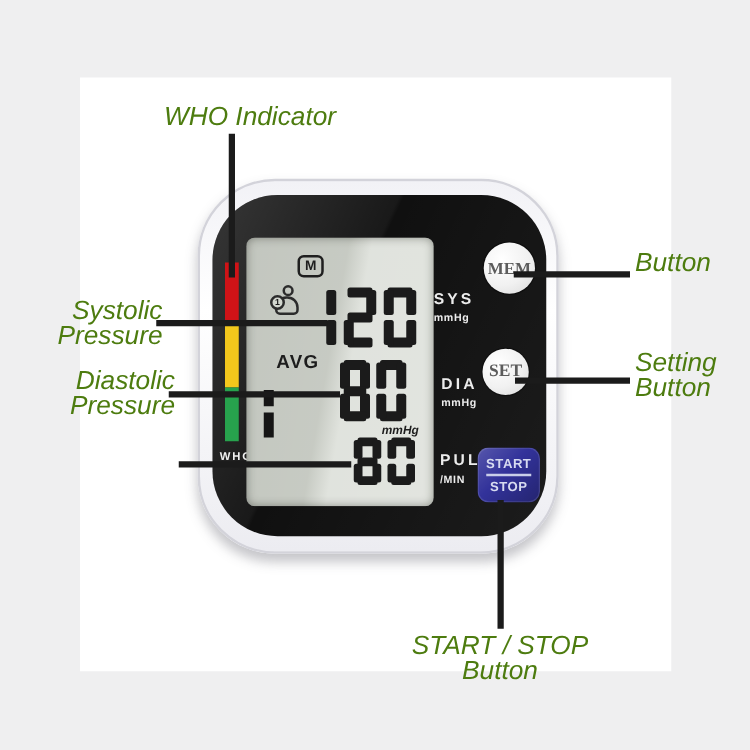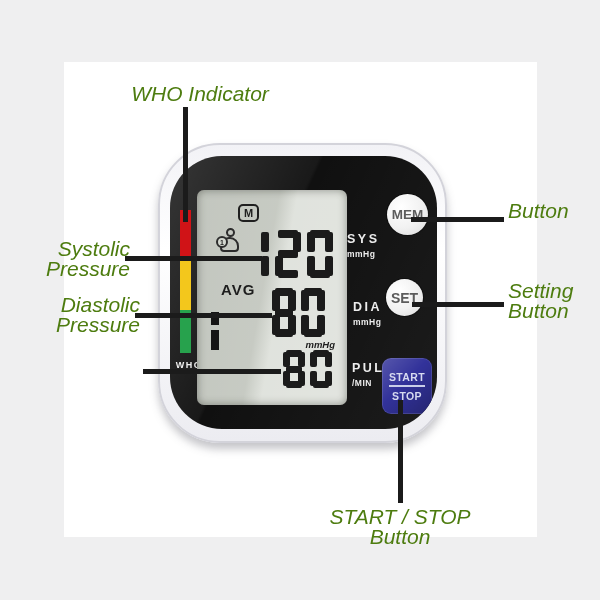--- a/index.html
+++ b/index.html
@@ -63,24 +63,24 @@
   .sg-d{left:3px;right:3px;bottom:0;height:var(--t);}
   .sg-f{left:0;top:2px;width:var(--t);height:calc(50% - 4px);}
   .sg-b{right:0;top:2px;width:var(--t);height:calc(50% - 4px);}
   .sg-e{left:0;bottom:2px;width:var(--t);height:calc(50% - 4px);}
   .sg-c{right:0;bottom:2px;width:var(--t);height:calc(50% - 4px);}
 
   
   .btn-round{position:absolute;border-radius:50%;
              background:radial-gradient(circle at 35% 32%,#ffffff 0%,#f1f1f1 55%,#d9d9d9 100%);
              display:flex;align-items:center;justify-content:center;color:#5c5c5c;font-weight:bold;
-             box-shadow:0 0 0 1px rgba(0,0,0,0.35);border:none;cursor:pointer;}
+             box-shadow:0 0 0 1px rgba(0,0,0,0.35);border:none;cursor:pointer;font-family:Liberation Serif, serif;}
   .btn-mem{left:217px;top:38px;width:41px;height:41px;font-size:13.5px;}
   .btn-set{left:216px;top:123px;width:37px;height:37px;font-size:14px;}
-  .btn-ss{position:absolute;left:212px;top:202px;width:50px;height:56px;border-radius:9px;border:none;cursor:pointer;
+  .btn-ss{position:absolute;left:212px;top:202px;width:50px;height:44px;border-radius:9px;border:none;cursor:pointer;
           background-image:linear-gradient(135deg,rgba(255,255,255,0.18) 0%,rgba(255,255,255,0) 45%,rgba(0,0,0,0.28) 100%);
           box-shadow:inset 0 0 0 1px rgba(255,255,255,0.12);
           color:#d6daf0;font-family:"Liberation Sans",sans-serif;font-size:10.5px;font-weight:bold;letter-spacing:0.4px;
           display:flex;flex-direction:column;align-items:center;justify-content:center;padding:0;}
   .btn-ss .divider{width:36px;height:0;border-top:2px solid #c9cee9;margin:2.5px 0;}
 
   
   .ann{position:absolute;color:#4d7c0f;font-size:21px;line-height:20px;font-style:italic;}
   .ann.center{text-align:center;}
   .ann.right{text-align:right;}

